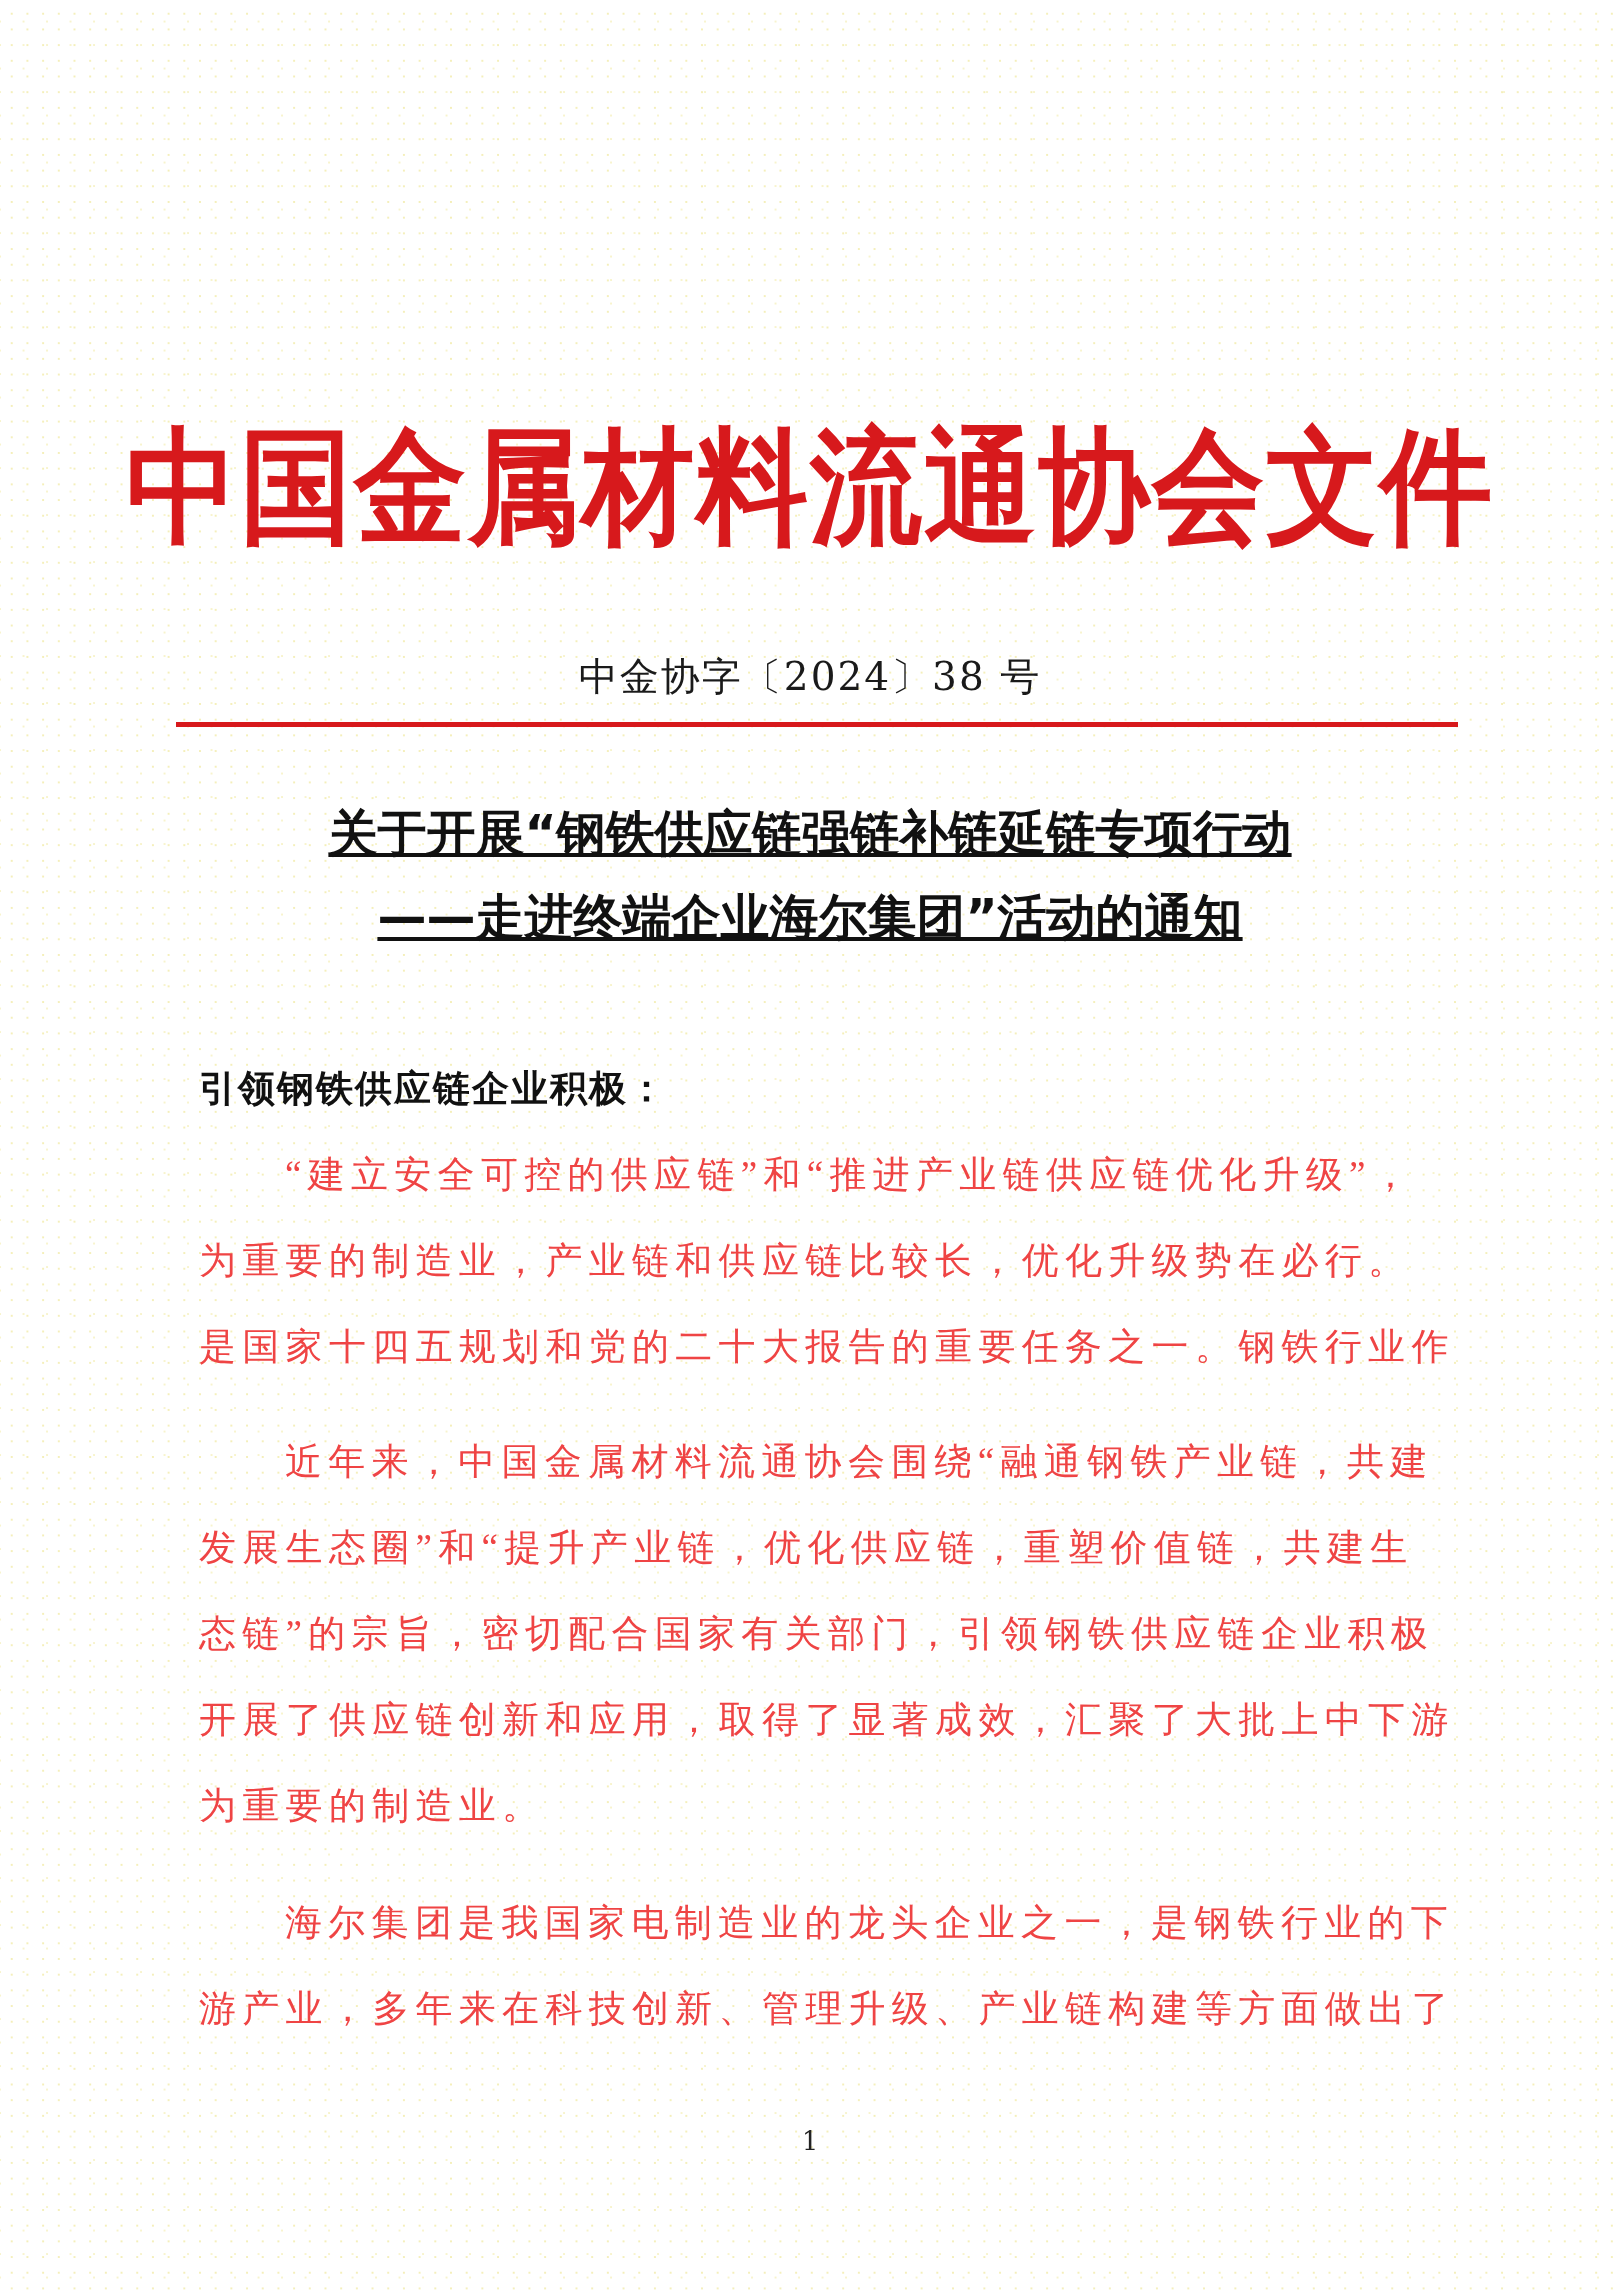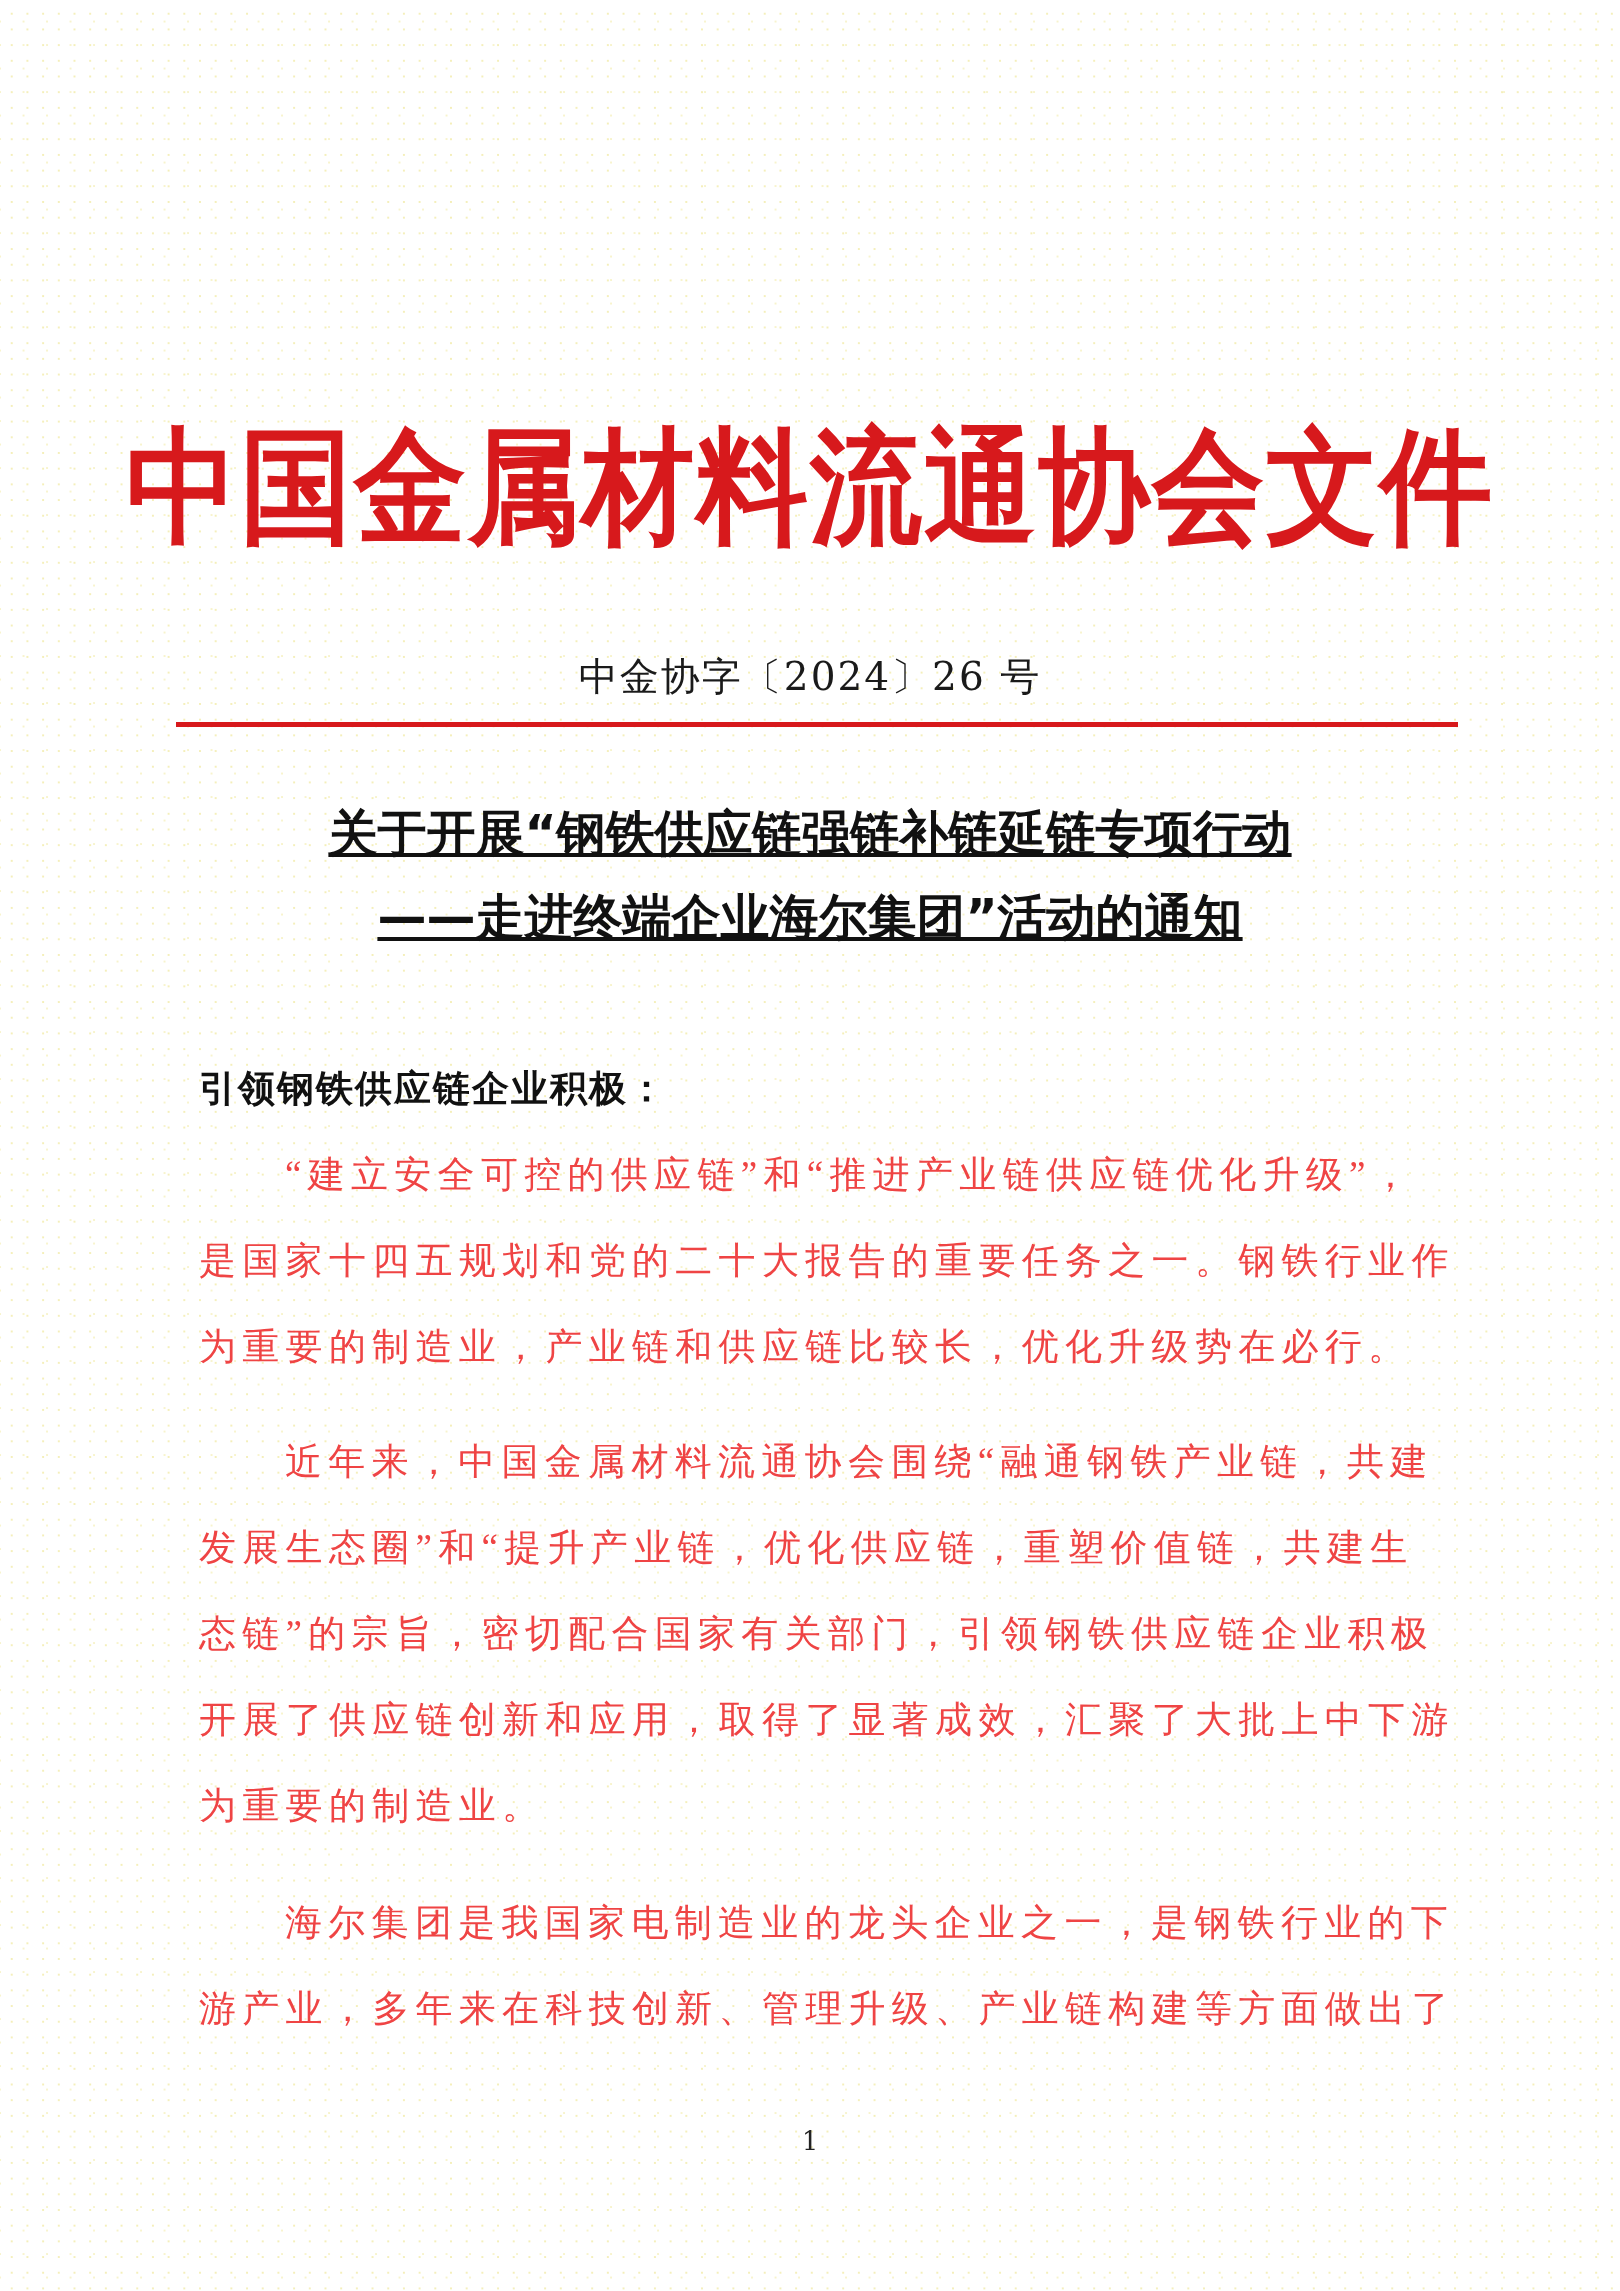--- a/index.html
+++ b/index.html
@@ -121,35 +121,35 @@
       color: #222222;
     }
   </style>
 </head>
 <body>
 
 <div class="page">
 
   <div class="doc-header">中国金属材料流通协会文件</div>
 
-  <div class="doc-number">中金协字〔2024〕26 号</div>
+  <div class="doc-number">中金协字〔2024〕38 号</div>
 
   <div class="red-rule"></div>
 
   <div class="title">
     <span class="title-line">关于开展“钢铁供应链强链补链延链专项行动</span>
     <span class="title-line">——走进终端企业海尔集团”活动的通知</span>
   </div>
 
   <div class="salutation">引领钢铁供应链企业积极：</div>
 
   <div class="body-text" id="para-1">
     <span class="body-line indent">“建立安全可控的供应链”和“推进产业链供应链优化升级”，</span>
+    <span class="body-line">为重要的制造业，产业链和供应链比较长，优化升级势在必行。</span>
     <span class="body-line">是国家十四五规划和党的二十大报告的重要任务之一。钢铁行业作</span>
-    <span class="body-line">为重要的制造业，产业链和供应链比较长，优化升级势在必行。</span>
   </div>
 
   <div class="body-text" id="para-2">
     <span class="body-line indent">近年来，中国金属材料流通协会围绕“融通钢铁产业链，共建</span>
     <span class="body-line">发展生态圈”和“提升产业链，优化供应链，重塑价值链，共建生</span>
     <span class="body-line">态链”的宗旨，密切配合国家有关部门，引领钢铁供应链企业积极</span>
     <span class="body-line">开展了供应链创新和应用，取得了显著成效，汇聚了大批上中下游</span>
     <span class="body-line">为重要的制造业。</span>
   </div>
 

